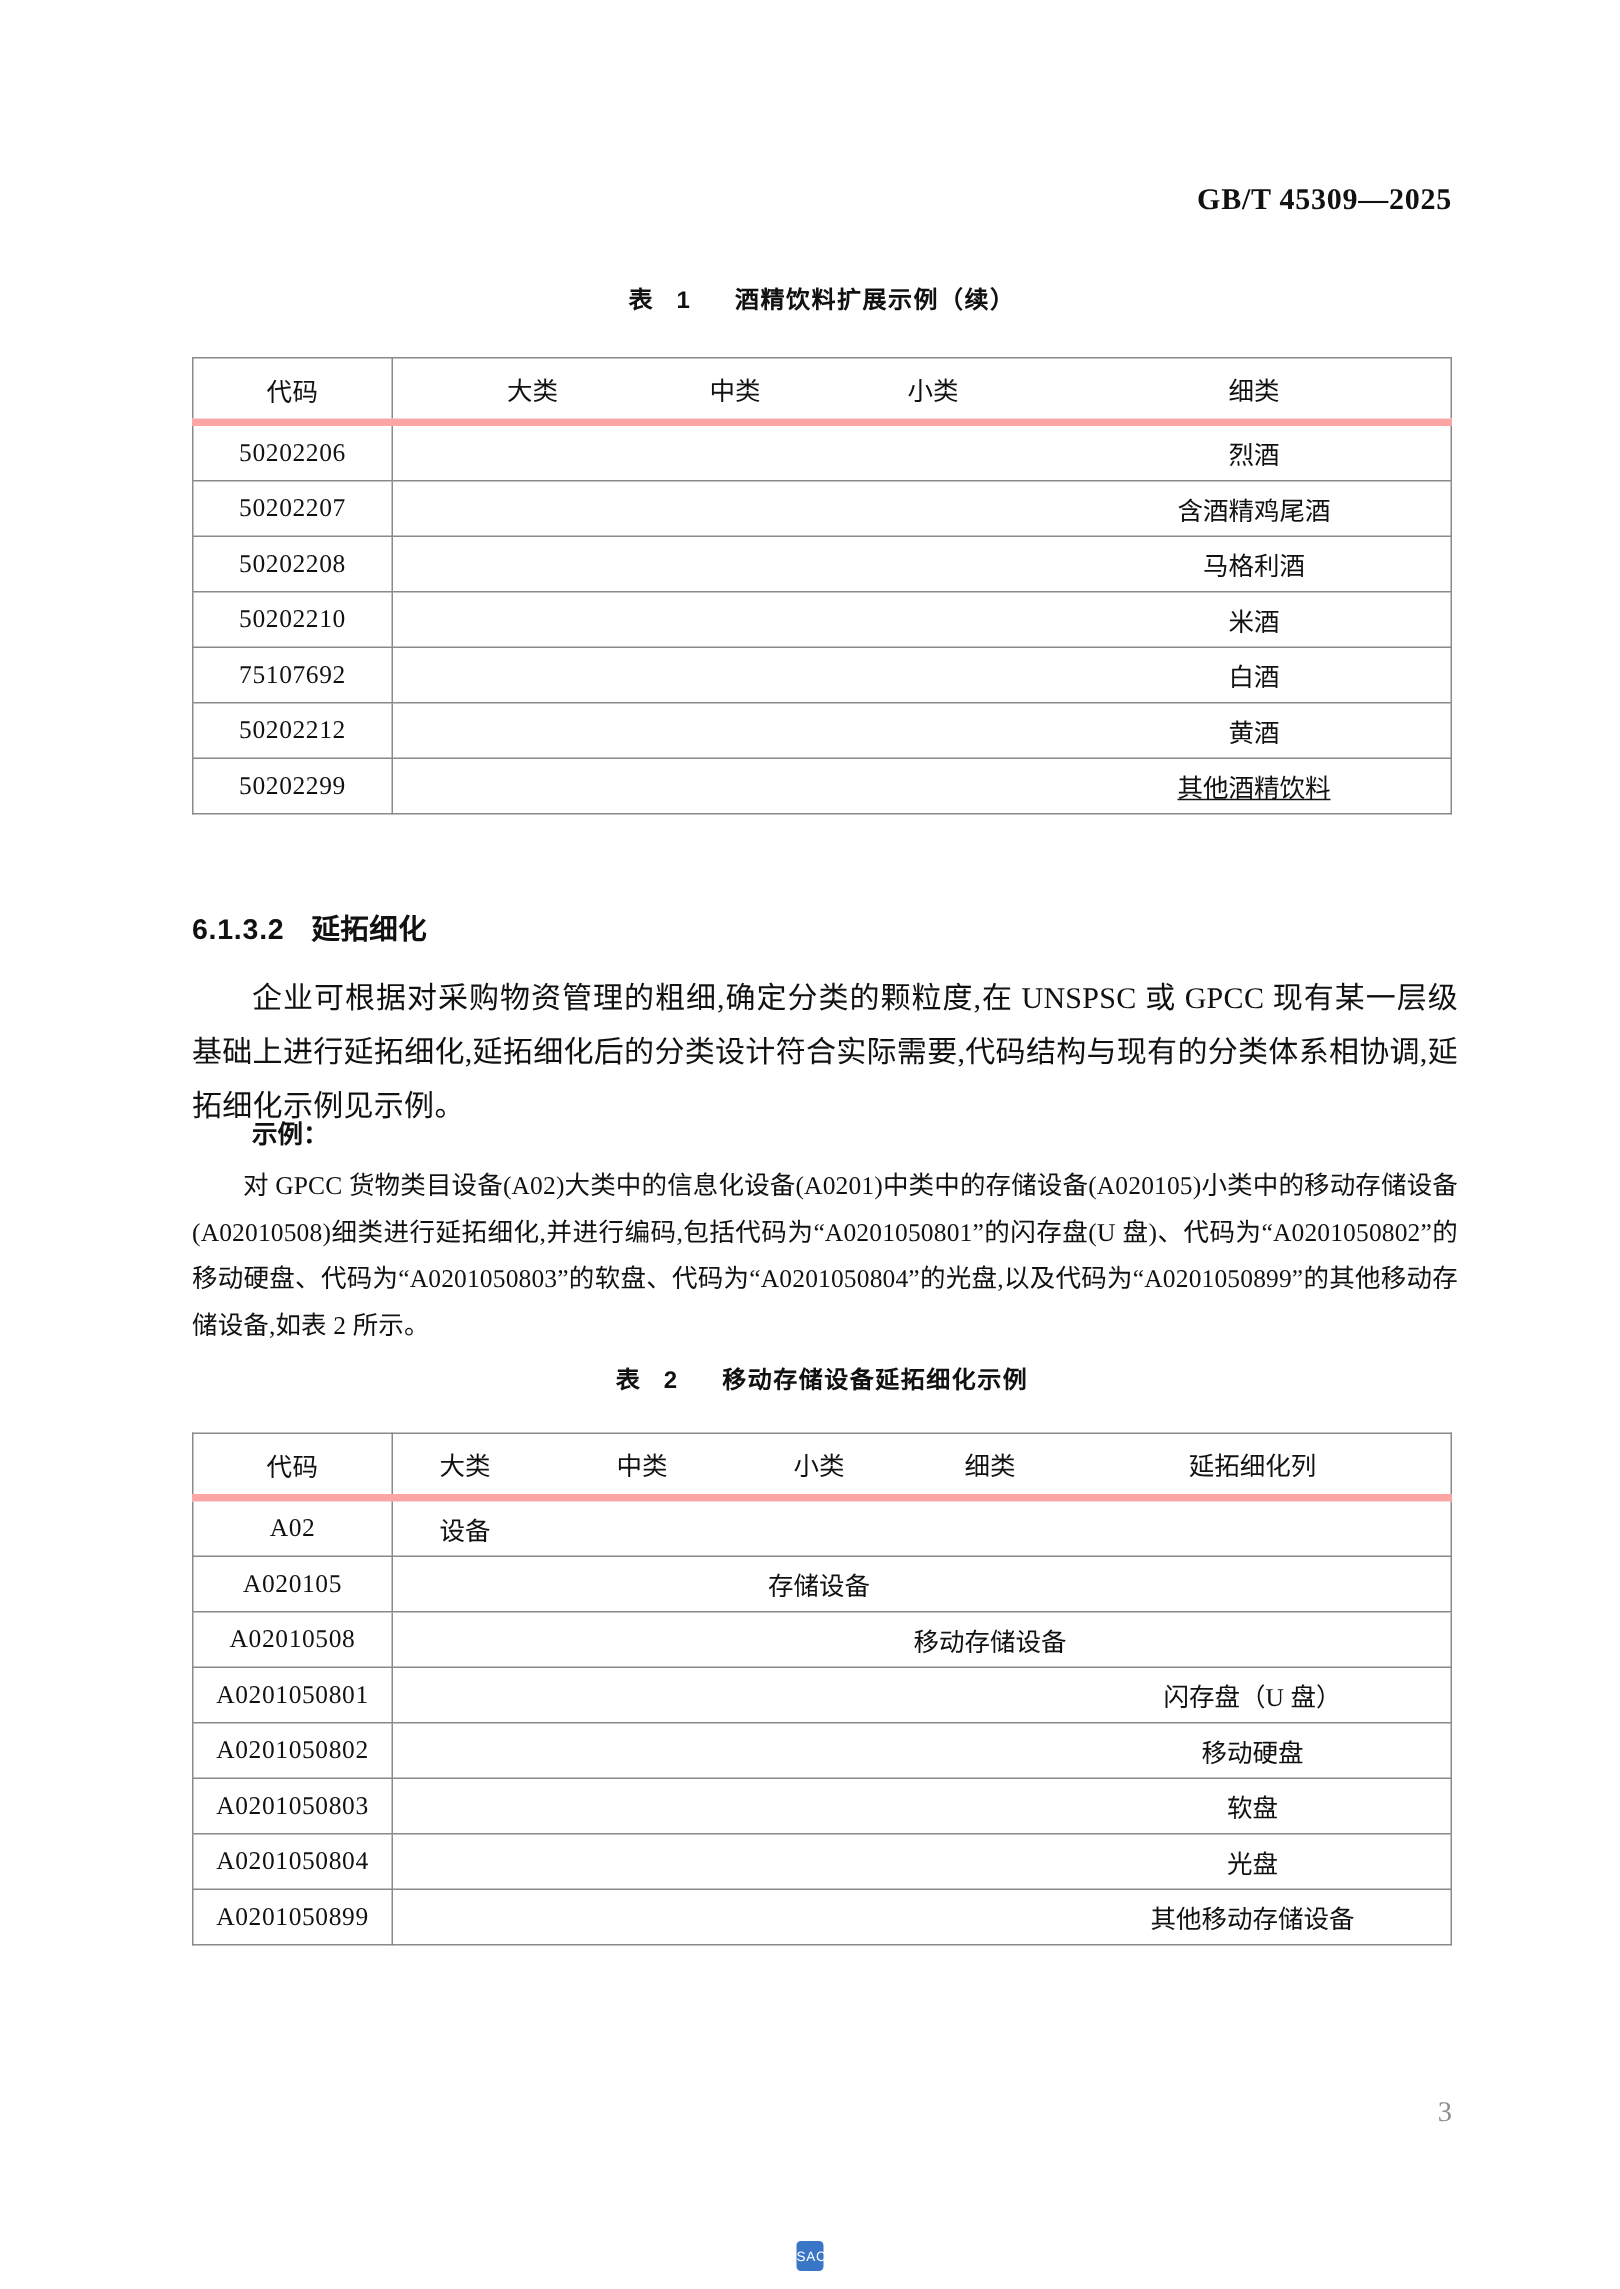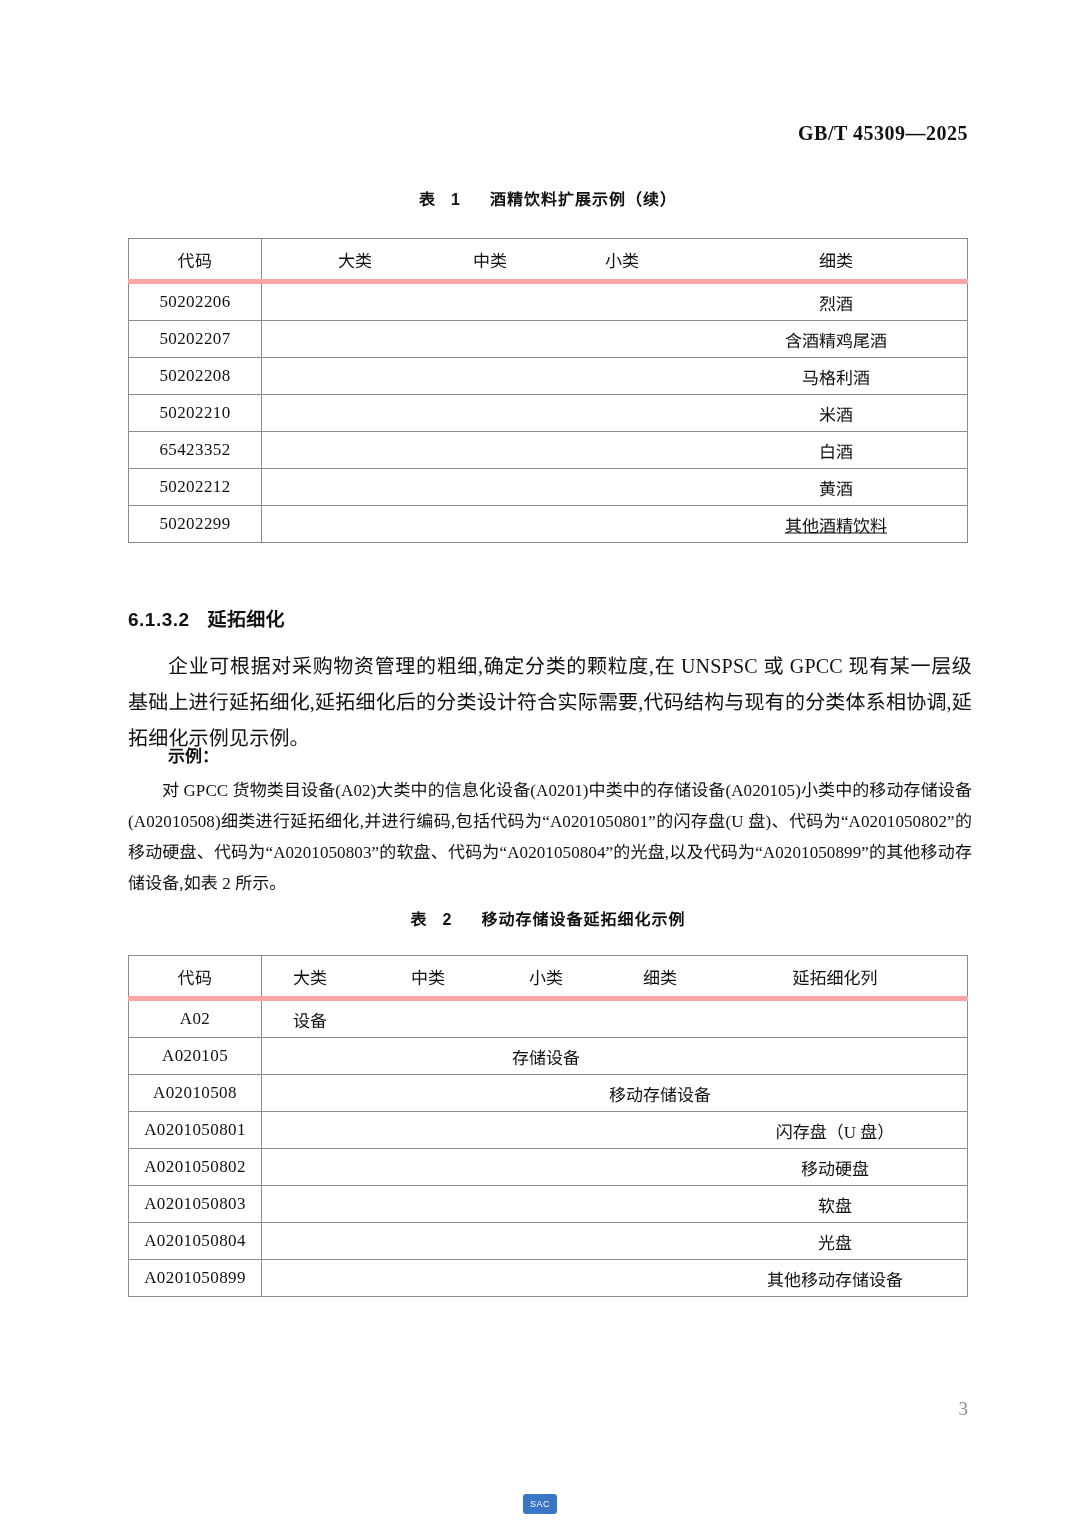--- a/index.html
+++ b/index.html
@@ -170,21 +170,21 @@
     font-size: 19px;
     color: #8c8c8c;
   }
 
   
   .footer-mark {
     position: absolute;
     left: 50%;
     top: 1494px;
     transform: translateX(-50%);
-    width: 34px;
+    width: 18px;
     height: 20px;
     border-radius: 3px;
     background: #2f6fc4;
     color: #ffffff;
     font-family: "Liberation Sans", "DejaVu Sans", sans-serif;
     font-size: 9px;
     line-height: 20px;
     text-align: center;
     letter-spacing: 0.5px;
     opacity: 0.95;
@@ -233,21 +233,21 @@
           <span class="cell-text" style="left:574px;">马格利酒</span>
         </td>
       </tr>
       <tr>
         <td class="code">50202210</td>
         <td class="body-cell">
           <span class="cell-text" style="left:574px;">米酒</span>
         </td>
       </tr>
       <tr>
-        <td class="code">65423352</td>
+        <td class="code">75107692</td>
         <td class="body-cell">
           <span class="cell-text" style="left:574px;">白酒</span>
         </td>
       </tr>
       <tr>
         <td class="code">50202212</td>
         <td class="body-cell">
           <span class="cell-text" style="left:574px;">黄酒</span>
         </td>
       </tr>

